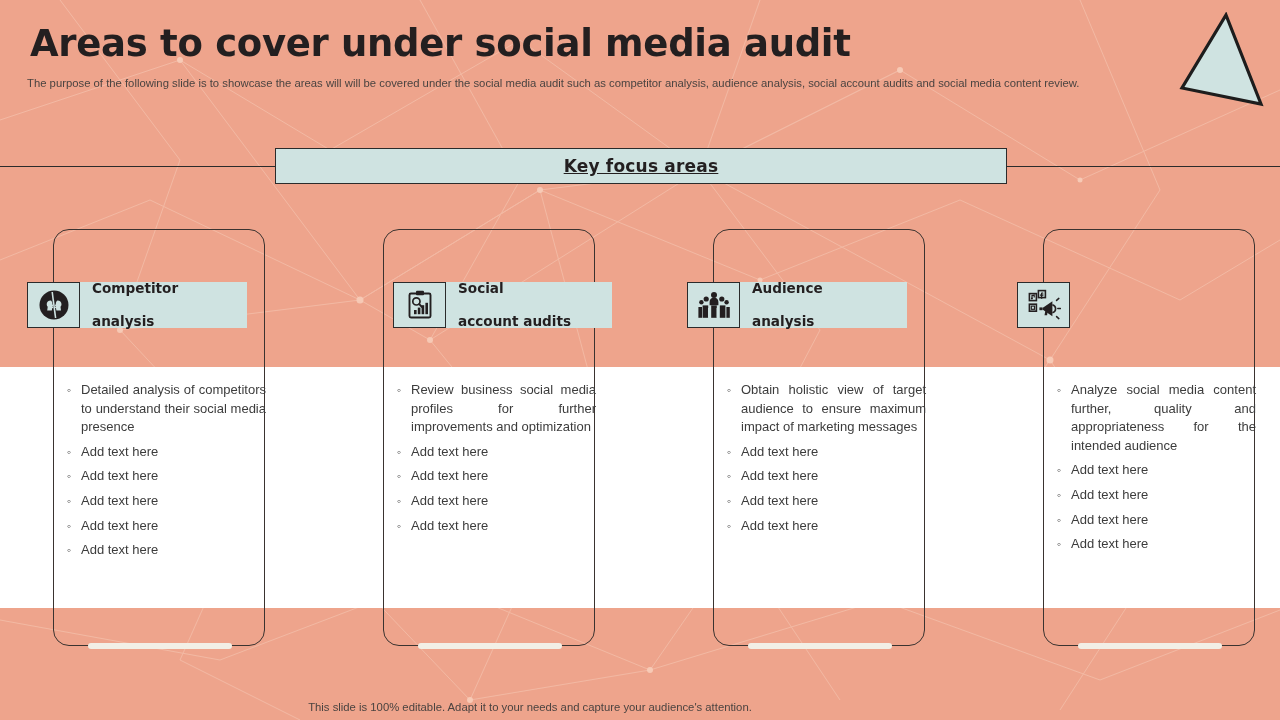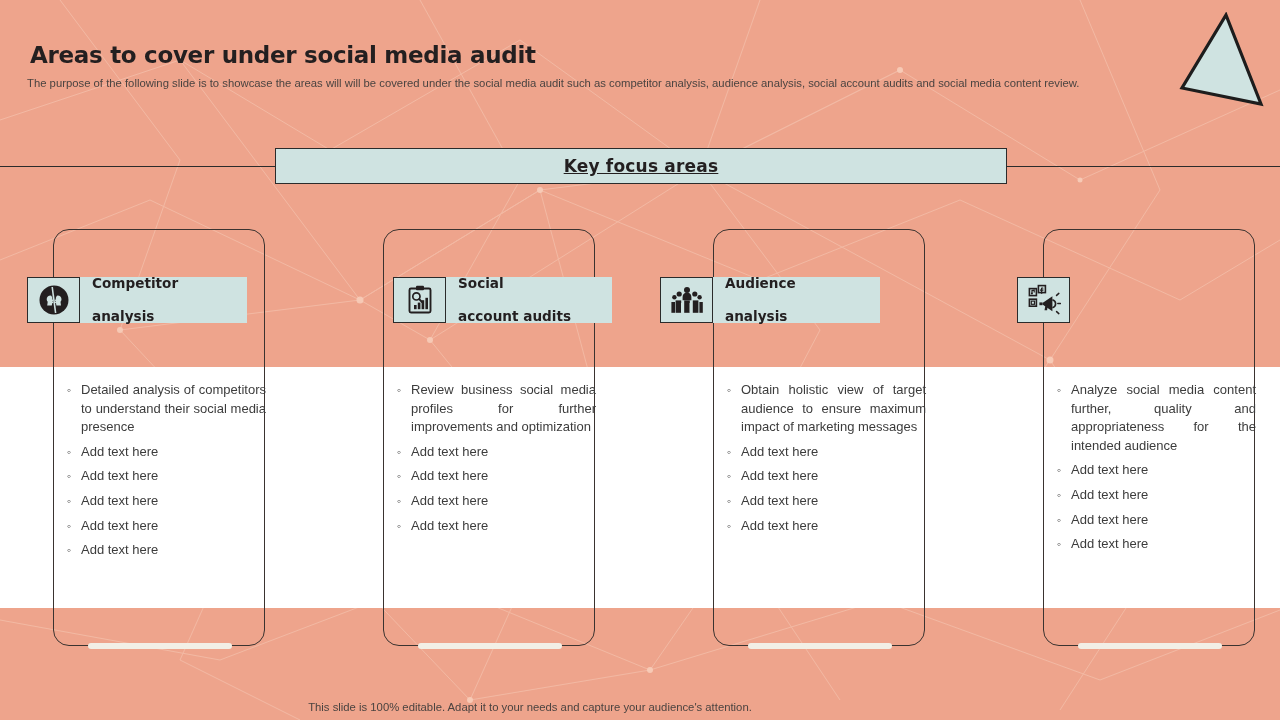--- a/index.html
+++ b/index.html
@@ -16,24 +16,23 @@
 
   
   .white-band {
     position:absolute; left:0; top:367px; width:1280px; height:241px;
     background:#ffffff; z-index:1;
   }
 
   
   .title {
     position:absolute; left:30px; top:22px;
-    font-size:23px; font-weight:bold; color:#231f20;
+    font-size:37px; font-weight:bold; color:#231f20;
     letter-spacing:-0.3px; z-index:6;
     font-family:"DejaVu Sans", sans-serif;
-    margin-top:20px;
   }
   .subtitle {
     position:absolute; left:27px; top:77px; width:1130px;
     font-size:11.3px; color:#4a4340; z-index:6;
     white-space:nowrap;
   }
 
   
   .tri { position:absolute; left:1178px; top:12px; z-index:5; }
 
@@ -59,21 +58,21 @@
     z-index:2; background:transparent;
   }
   .card-underline {
     position:absolute; bottom:-4px; left:34px; width:144px; height:6px;
     background:#f2efe6; border-radius:3px;
   }
 
   
   .label-row {
     position:absolute; top:282px; height:36px; z-index:4;
-    display:flex; align-items:center;
+    display:flex; align-items:flex-start;
   }
   .icon-box {
     width:53px; height:46px; background:#cfe3e1;
     border:1.4px solid #2b2b2b;
     display:flex; align-items:center; justify-content:center;
     flex:0 0 auto;
   }
   .title-box {
     background:#cfe3e1; height:46px;
     display:flex; align-items:center;
@@ -205,21 +204,21 @@
     </svg>
   </div>
   <div class="title-box" style="width:166px;">
     <span>
       <span>Social</span><br>
       <span>account audits</span>
     </span>
   </div>
 </div>
 
-<div class="label-row" style="left:660px;">
+<div class="label-row" style="left:687px;">
   <div class="icon-box">
     <svg width="34" height="34" viewBox="0 0 34 34">
       <circle cx="17" cy="7" r="3" fill="#231f20"></circle>
       <path d="M12.6 14c0-2.6 2-4.4 4.4-4.4s4.4 1.8 4.4 4.4v3.2h-8.8z" fill="#231f20"></path>
       <circle cx="9.2" cy="11" r="2.6" fill="#231f20"></circle>
       <circle cx="24.8" cy="11" r="2.6" fill="#231f20"></circle>
       <circle cx="4.4" cy="14.2" r="2.2" fill="#231f20"></circle>
       <circle cx="29.6" cy="14.2" r="2.2" fill="#231f20"></circle>
       <rect x="5.6" y="17.4" width="5.6" height="12.4" fill="#231f20"></rect>
       <rect x="14.2" y="17.4" width="5.6" height="12.4" fill="#231f20"></rect>

